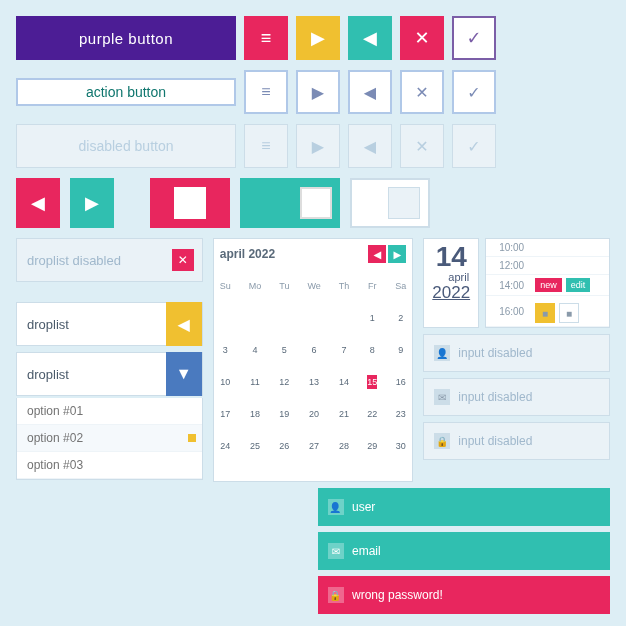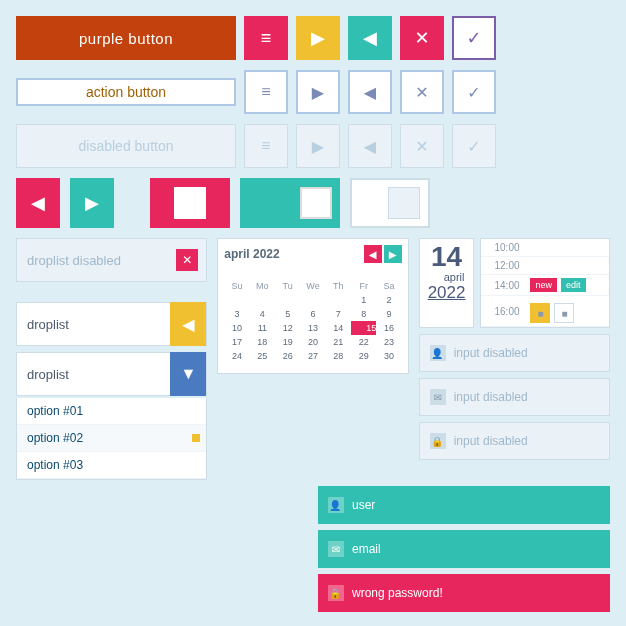--- a/index.html
+++ b/index.html
@@ -8,33 +8,33 @@
       font-family: 'Arial', sans-serif;
       width: 626px;
       min-height: 626px;
       padding: 16px;
     }
 
     
     .row { display: flex; align-items: center; gap: 8px; margin-bottom: 10px; }
 
     .btn-purple {
-      background: #c2410c;
+      background: #4c1d95;
       color: white;
       border: none;
       width: 220px;
       height: 44px;
       font-size: 15px;
       cursor: pointer;
       letter-spacing: 0.5px;
     }
 
     .btn-action {
       background: white;
-      color: #a16207;
+      color: #0f766e;
       border: 2px solid #b0c8e8;
       width: 220px;
       height: 28px;
       font-size: 14px;
       cursor: pointer;
     }
 
     .btn-disabled {
       background: #eaf2f7;
       color: #b8cfe0;
@@ -271,21 +271,21 @@
       font-size: 16px;
     }
     .dropdown-options {
       background: white;
       border: 1px solid #ccdde8;
       border-top: none;
     }
     .dropdown-option {
       padding: 6px 10px;
       font-size: 12px;
-      color: #0c4a6e;
+      color: #737373;
       border-bottom: 1px solid #eef4f8;
       position: relative;
     }
     .dropdown-option.selected {
       background: #f5f9fc;
     }
     .option-indicator {
       position: absolute;
       right: 6px;
       top: 50%;
@@ -322,21 +322,21 @@
       display: flex; align-items: center; justify-content: center;
       font-size: 10px;
       cursor: pointer;
       color: white;
     }
     .cal-btn.pink { background: #e8265e; }
     .cal-btn.teal { background: #30bfb0; }
     .cal-grid {
       display: grid;
       grid-template-columns: repeat(7, 1fr);
-      gap: 0;
+      gap: 18px;
       text-align: center;
     }
     .cal-day-header {
       font-size: 9px;
       color: #8a9aaa;
       padding: 2px 0;
     }
     .cal-day {
       font-size: 9px;
       color: #5a6a7a;

